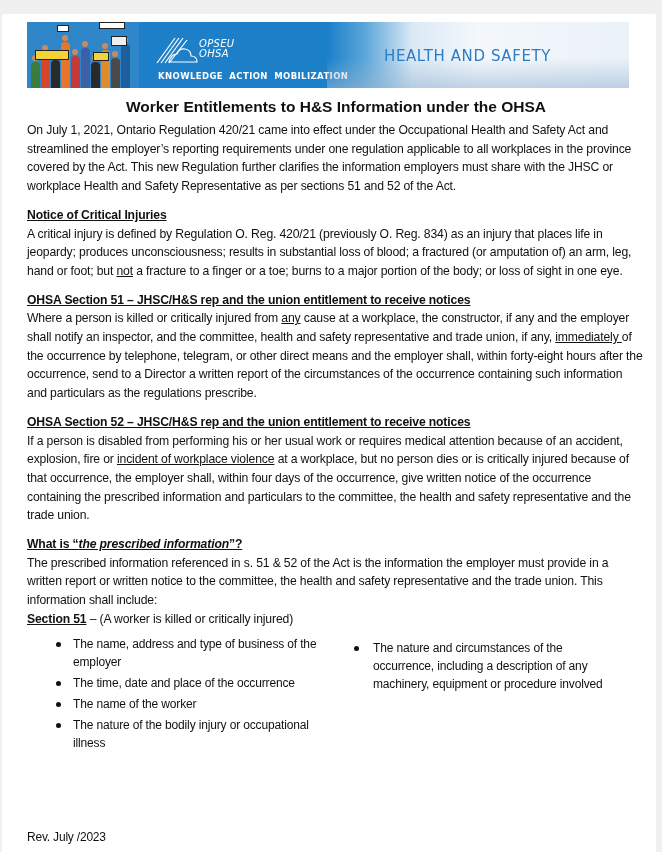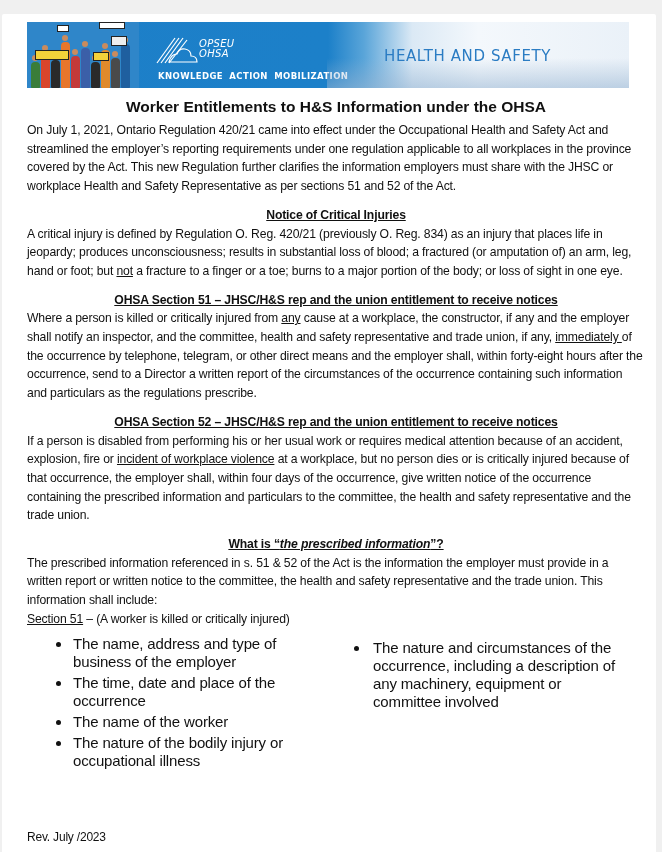--- a/index.html
+++ b/index.html
@@ -124,35 +124,34 @@
     p {
       margin: 0;
     }
     .section {
       margin-top: 10px;
     }
     .heading {
       font-weight: bold;
       text-decoration: underline;
       margin: 0;
-      text-align: center;
     }
     .u { text-decoration: underline; }
     .bi { font-style: italic; font-weight: bold; }
     .lists {
       position: relative;
       margin-top: 6px;
       height: 150px;
     }
     ul {
       margin: 0;
       padding: 0;
       list-style: none;
       position: absolute;
-      font-size: 15px;
+      font-size: 12px;
       line-height: 18px;
     }
     ul li {
       position: relative;
       padding-left: 20px;
       margin-bottom: 3px;
     }
     ul li::before {
       content: "";
       position: absolute;
@@ -243,30 +242,30 @@
     </div>
 
     <div class="section">
       <p class="heading">OHSA Section 52 – JHSC/H&amp;S rep and the union entitlement to receive notices</p>
       <p><span>If a person is disabled from performing his or her usual work or requires medical attention because of an accident, explosion, fire or </span><span class="u">incident of workplace violence</span><span> at a workplace, but no person dies or is critically injured because of that occurrence, the employer shall, within four days of the occurrence, give written notice of the occurrence containing the prescribed information and particulars to the committee, the health and safety representative and the trade union.</span></p>
     </div>
 
     <div class="section">
       <p class="heading"><span>What is “</span><span class="bi">the prescribed information</span><span>”?</span></p>
       <p>The prescribed information referenced in s. 51 &amp; 52 of the Act is the information the employer must provide in a written report or written notice to the committee, the health and safety representative and the trade union.  This information shall include:</p>
-      <p><span class="u" style="font-weight:normal;">Section 51</span><span> – (A worker is killed or critically injured)</span></p>
+      <p><span class="u" style="font-weight:bold;">Section 51</span><span> – (A worker is killed or critically injured)</span></p>
 
       <div class="lists">
         <ul class="list-left">
           <li>The name, address and type of business of the employer</li>
           <li>The time, date and place of the occurrence</li>
           <li>The name of the worker</li>
           <li>The nature of the bodily injury or occupational illness</li>
         </ul>
         <ul class="list-right">
-          <li>The nature and circumstances of the occurrence, including a description of any machinery, equipment or committee involved</li>
+          <li>The nature and circumstances of the occurrence, including a description of any machinery, equipment or procedure involved</li>
         </ul>
       </div>
     </div>
   </div>
 
   <div class="footer">Rev. July /2023</div>
 </div>
 
 </body></html>

